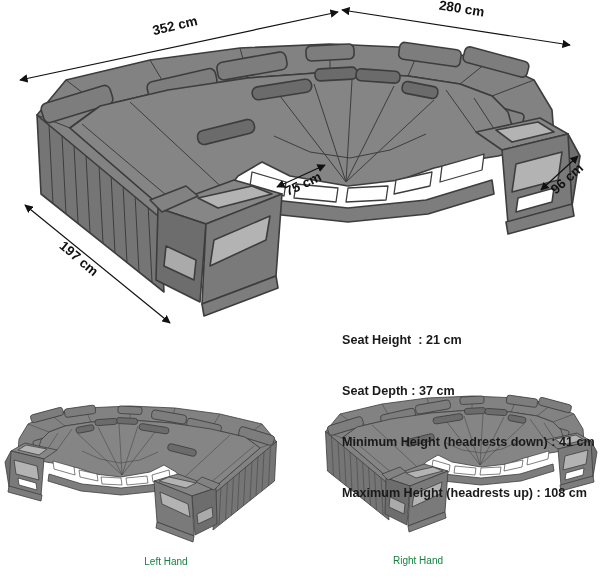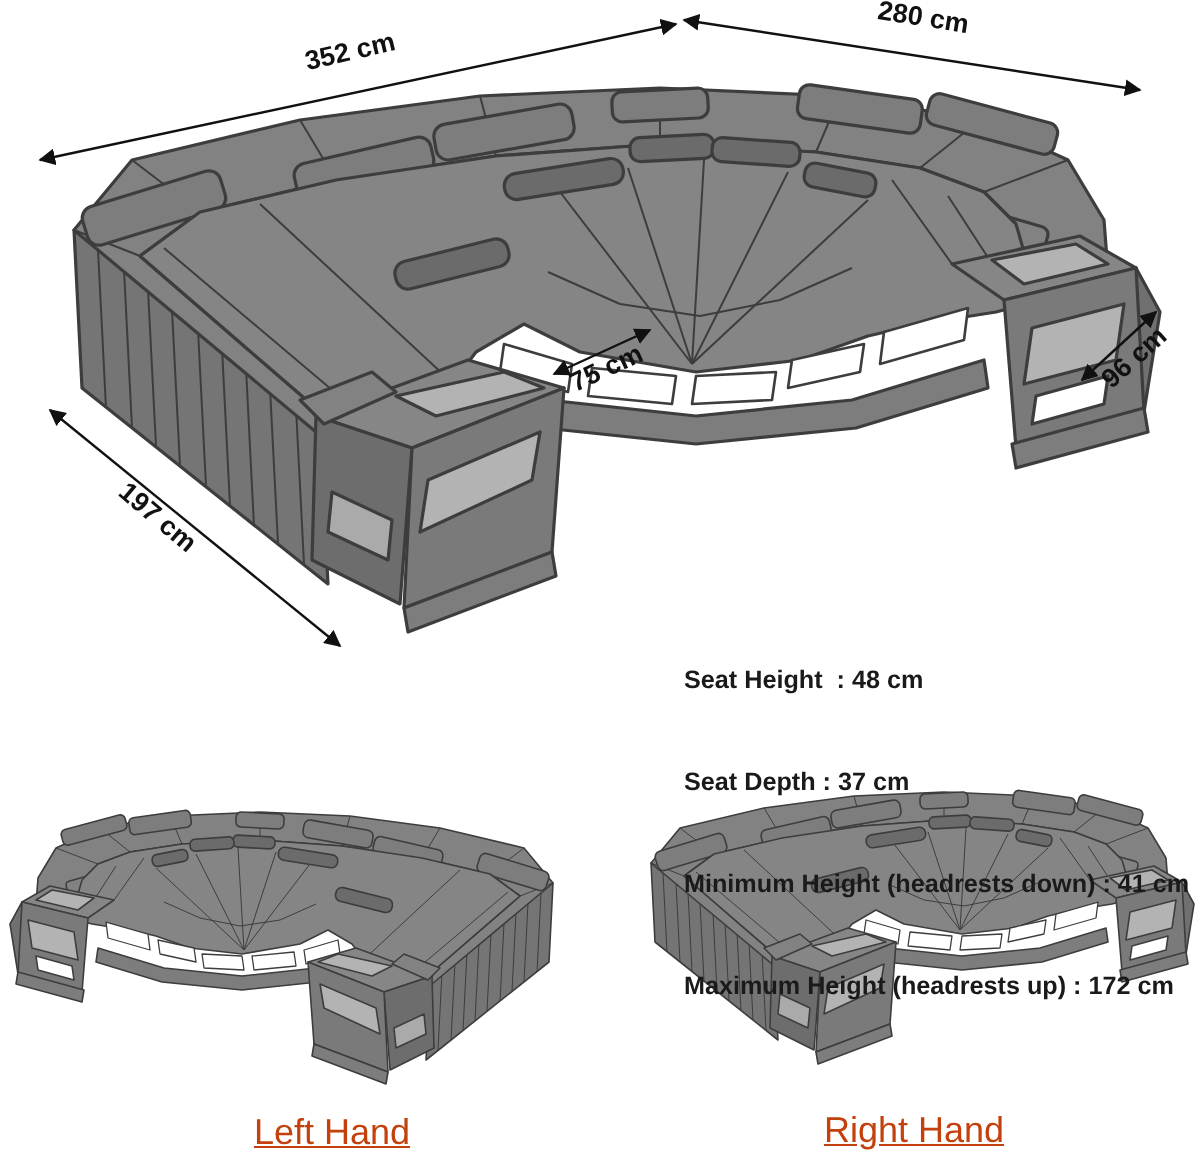--- a/index.html
+++ b/index.html
@@ -12,26 +12,25 @@
   .dim-label{
     font-family:"Liberation Sans", sans-serif;
     font-size:13.5px;font-weight:700;fill:#111111;
   }
   .specs{
     position:absolute;left:342px;top:298px;
     color:#1a1a1a;font-size:12.6px;font-weight:700;line-height:17px;
     white-space:pre;
   }
   .variant-label{
-    position:absolute;color:#c2410c;font-size:18px;font-weight:400;
+    position:absolute;color:#15803d;font-size:10px;font-weight:400;
     transform:translateX(-50%);
-    text-decoration:underline;
   }
   .variant-label.left{left:166px;top:556px;}
-  .variant-label.right{left:457px;top:555px;}
+  .variant-label.right{left:418px;top:555px;}
 </style>
 </head>
 <body>
 
 <svg id="scene" width="600" height="581" viewBox="0 0 600 581">
   <defs>
     <marker id="ah" viewBox="0 0 10 10" refX="9" refY="5" markerWidth="7" markerHeight="7" orient="auto-start-reverse">
       <path d="M0,0 L10,5 L0,10 Z" fill="#111"></path>
     </marker>
 
@@ -186,20 +185,20 @@
   <text class="dim-label" text-anchor="middle" transform="translate(461,13) rotate(9)">280 cm</text>
   <text class="dim-label" text-anchor="middle" transform="translate(305,188) rotate(-25)">75 cm</text>
   <text class="dim-label" text-anchor="middle" transform="translate(570,182) rotate(-42)">96 cm</text>
   <text class="dim-label" text-anchor="middle" transform="translate(76,262) rotate(40)">197 cm</text>
 
   <use href="#sofa" transform="translate(280,404) scale(-0.5,0.5)"></use>
   <use href="#sofa" transform="translate(322,394) scale(0.5)"></use>
 </svg>
 
 <div class="specs">
-  <div>Seat Height  : 48 cm</div>
+  <div>Seat Height  : 21 cm</div>
   <div>Seat Depth : 37 cm</div>
   <div>Minimum Height (headrests down) : 41 cm</div>
-  <div>Maximum Height (headrests up) : 172 cm</div>
+  <div>Maximum Height (headrests up) : 108 cm</div>
 </div>
 
 <div class="variant-label left">Left Hand</div>
 <div class="variant-label right">Right Hand</div>
 
 </body></html>

